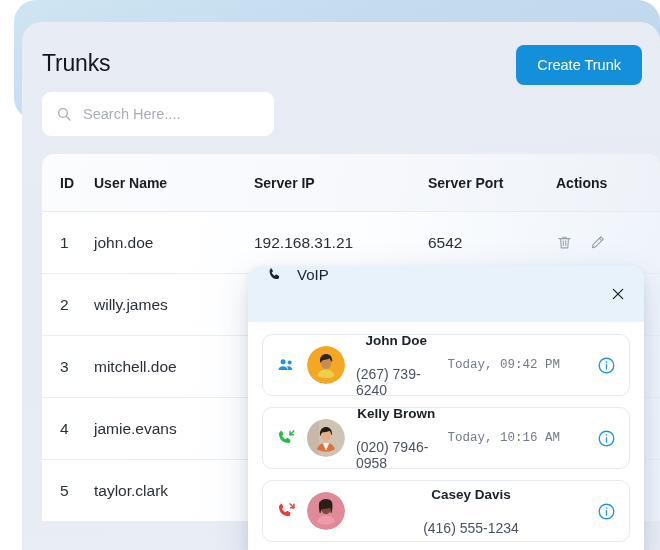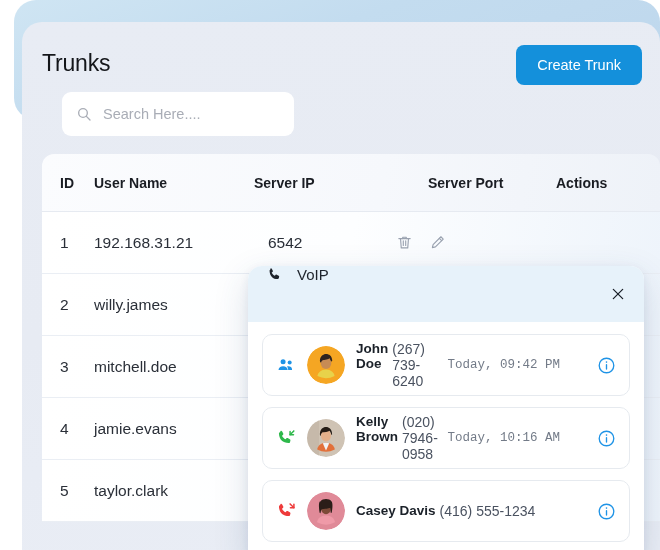--- a/index.html
+++ b/index.html
@@ -86,21 +86,20 @@
     left: 20px;
     top: 70px;
     width: 232px;
     height: 44px;
     background: #ffffff;
     border-radius: 9px;
     display: flex;
     align-items: center;
     padding: 0 14px;
     gap: 11px;
-    margin-left: 20px;
   }
 
   .search-icon { width: 16px; height: 16px; flex: 0 0 auto; display: block; }
 
   .search-input {
     border: none;
     outline: none;
     background: transparent;
     font-family: inherit;
     font-size: 14.5px;
@@ -221,21 +220,21 @@
 
   .avatar {
     width: 38px;
     height: 38px;
     border-radius: 50%;
     flex: 0 0 auto;
     overflow: hidden;
     position: relative;
   }
 
-  .call-text { flex: 1; min-width: 0; display: flex; flex-direction: row; gap: 4px; }
+  .call-text { flex: 1; min-width: 0; display: flex; flex-direction: column; gap: 18px; align-items: center; }
 
   .call-name {
     font-size: 13.5px;
     font-weight: bold;
     color: #1b2129;
   }
 
   .call-number {
     font-size: 14px;
     color: #4a5260;
@@ -289,20 +288,21 @@
       <div class="thead">
         <div class="c-id   th">ID</div>
         <div class="c-user th">User Name</div>
         <div class="c-ip   th">Server IP</div>
         <div class="c-port th">Server Port</div>
         <div class="c-act  th">Actions</div>
       </div>
 
       <div class="trow">
         <div class="c-id   td">1</div>
+        <div class="c-user td">john.doe</div>
         <div class="c-ip   td">192.168.31.21</div>
         <div class="c-port td">6542</div>
         <div class="c-act">
           <button class="icon-btn">
             <svg viewBox="0 0 24 24" width="17" height="17" fill="none" stroke="#9aa2b0" stroke-width="1.6" stroke-linecap="round" stroke-linejoin="round">
               <path d="M4 6.5h16"></path>
               <path d="M9.5 6.5V4.6h5v1.9"></path>
               <path d="M6.4 6.5l1 13.1h9.2l1-13.1"></path>
               <path d="M10.3 9.7v6.6M13.7 9.7v6.6"></path>
             </svg>

